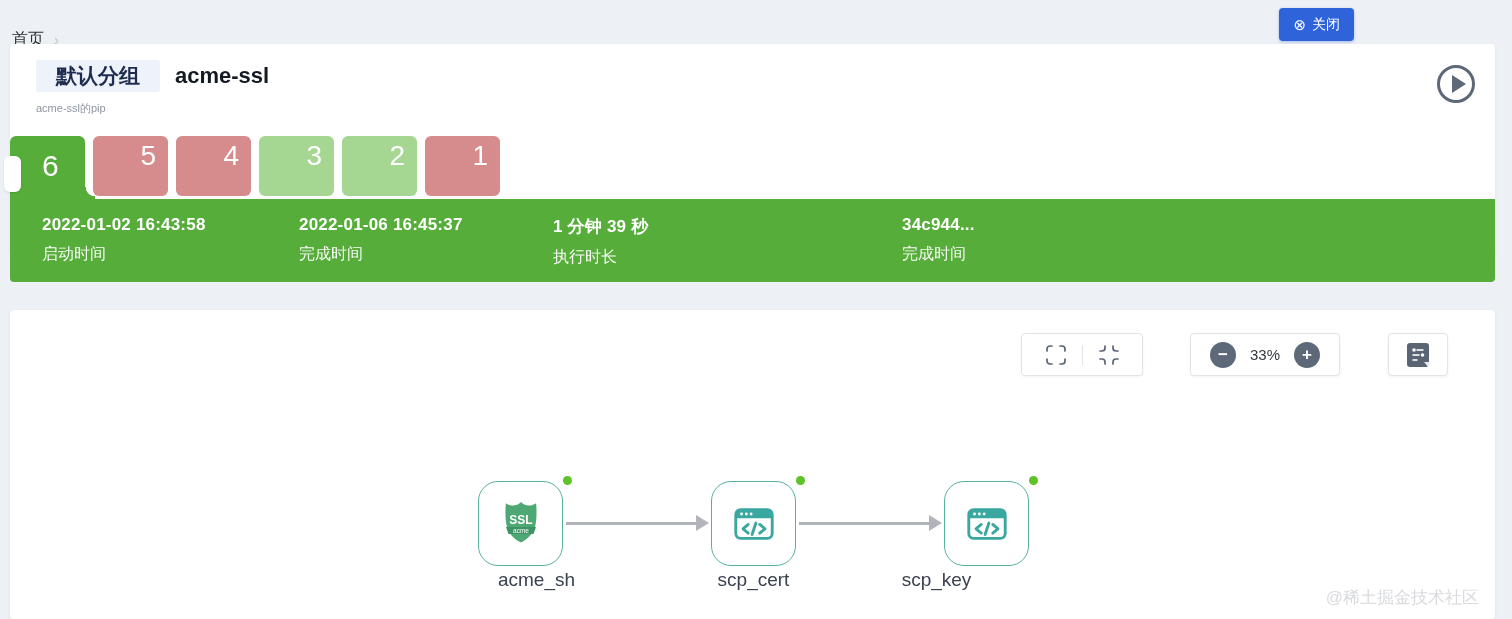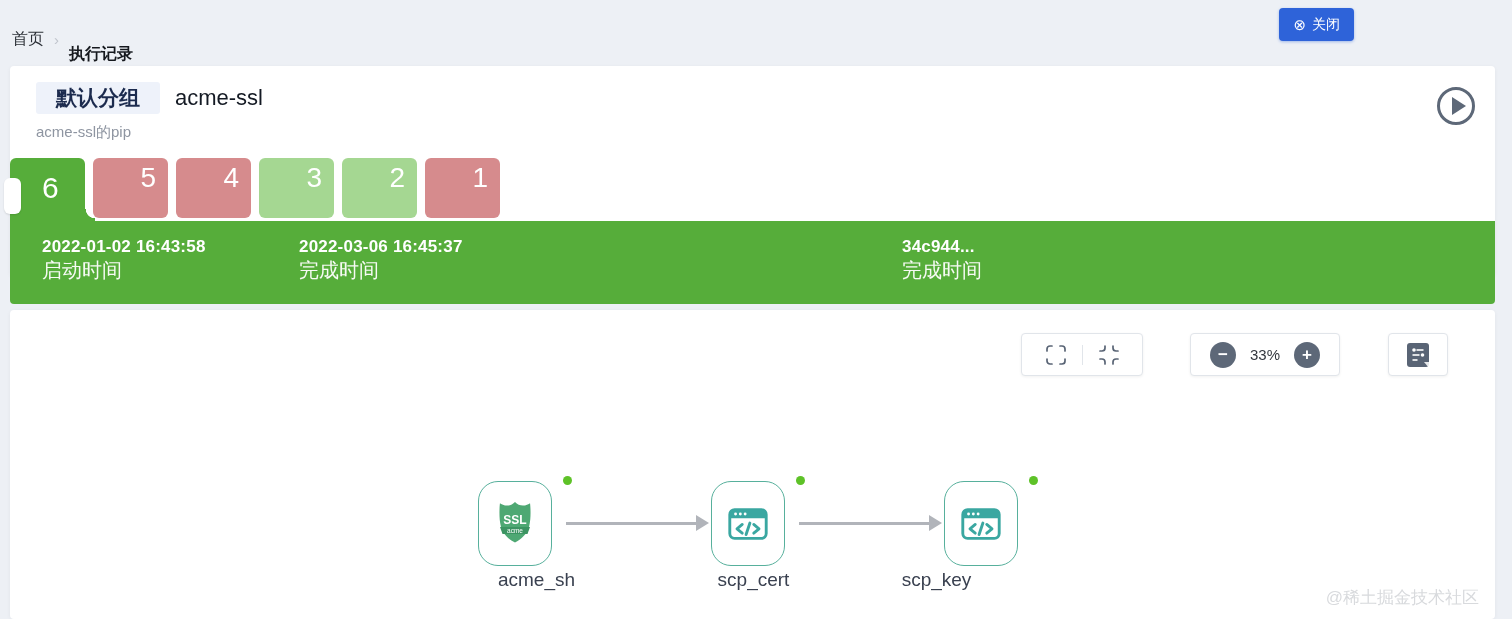--- a/index.html
+++ b/index.html
@@ -10,26 +10,26 @@
   .topbar { position:absolute; left:0; top:0; width:1372px; height:47px; }
   .crumbs { position:absolute; left:12px; top:13px; font-size:16px; color:#2b2f36; display:flex; align-items:center; gap:10px; }
   .crumbs .sep { color:#c0c4cc; font-size:15px; }
   .crumbs .current { color:#15181d; font-weight:700;margin-top:31px; }
   .close-btn { position:absolute; right:18px; top:8px; height:33px; padding:0 14px; background:#2e63d9; color:#fff;
                border:none; border-radius:4px; font-size:14px; display:flex; align-items:center; gap:6px; cursor:pointer;
                font-family:inherit; box-shadow:0 1px 3px rgba(46,99,217,.4); }
   .close-btn .x-icon { font-size:15px; line-height:1; }
 
   
-  .card1 { position:absolute; left:10px; top:66px; width:1485px; height:210px; background:#fff; border-radius:4px;
+  .card1 { position:absolute; left:10px; top:44px; width:1485px; height:210px; background:#fff; border-radius:4px;
            box-shadow:0 1px 4px rgba(0,0,0,.05); }
   .group-badge { position:absolute; left:26px; top:16px; height:32px; line-height:32px; padding:0 20px;
                  background:#eef2fa; color:#1c2b4e; font-size:21px; font-weight:700; border-radius:3px; }
-  .pipe-title { position:absolute; left:165px; top:19px; font-size:22px; font-weight:400; color:#141a24; }
-  .pipe-sub { position:absolute; left:26px; top:57px; font-size:15px; color:#8e95a1; }
+  .pipe-title { position:absolute; left:165px; top:19px; font-size:22px; font-weight:700; color:#141a24; }
+  .pipe-sub { position:absolute; left:26px; top:57px; font-size:11px; color:#8e95a1; }
   .play-btn { position:absolute; right:20px; top:21px; width:38px; height:38px; border-radius:50%;
               border:3px solid #5d6878; background:transparent; cursor:pointer; }
   .play-btn .tri { position:absolute; left:12px; top:7px; width:0; height:0;
                    border-top:9px solid transparent; border-bottom:9px solid transparent; border-left:14px solid #5d6878; }
 
   
   .run-block { position:absolute; top:92px; width:75px; height:60px; border-radius:6px; cursor:pointer; }
   .run-block .num { position:absolute; right:12px; top:0px; color:#fff; font-size:28px; line-height:40px; }
   .run-block.failed { background:#d68b8d; }
   .run-block.passed { background:#a5d792; }
@@ -37,38 +37,38 @@
   .run-block.active .num { right:auto; left:32px; top:10px; font-size:30px; }
   .run-notch { position:absolute; left:-6px; top:112px; width:17px; height:36px; background:#fff; border-radius:6px;
                box-shadow:0 1px 2px rgba(0,0,0,.12); z-index:3; }
   .fillet { position:absolute; left:75px; top:143px; width:10px; height:12px;
             background:radial-gradient(circle at 100% 0, rgba(86,173,58,0) 9px, #56ad3a 9.5px); }
 
   
   .run-bar { position:absolute; left:0; top:155px; width:1485px; height:83px; background:#56ad3a; border-radius:0 0 4px 4px; }
   .rb-field { position:absolute; top:16px; color:#fff; }
   .rb-field .val { font-size:17px; font-weight:700; letter-spacing:.2px; }
-  .rb-field .lab { font-size:20px; opacity:.95; }
+  .rb-field .lab { font-size:16px; margin-top:9px; opacity:.95; }
 
   
   .card2 { position:absolute; left:10px; top:310px; width:1485px; height:309px; background:#fff; border-radius:4px;
            box-shadow:0 1px 4px rgba(0,0,0,.05); }
   .tb-group { position:absolute; top:23px; height:43px; background:#fff; border:1px solid #e1e5ea; border-radius:4px;
               box-shadow:0 1px 3px rgba(0,0,0,.06); display:flex; align-items:center; justify-content:center; }
   .tb-1 { left:1011px; width:122px; gap:12px; }
   .tb-2 { left:1180px; width:150px; gap:14px; }
   .tb-3 { left:1378px; width:60px; }
   .tb-divider { width:1px; height:20px; background:#e1e5ea; }
   .icon-btn { background:none; border:none; cursor:pointer; display:flex; align-items:center; justify-content:center; padding:2px; }
   .zoom-circle { width:26px; height:26px; border-radius:50%; background:#5d6878; color:#fff; border:none; cursor:pointer;
                  font-size:17px; line-height:25px; text-align:center; font-weight:700; padding:0; font-family:inherit; }
   .zoom-val { font-size:15px; color:#33383f; }
 
   
-  .node { position:absolute; top:171px; width:74px; height:85px; background:#fff; border:1.6px solid #57b09c;
+  .node { position:absolute; top:171px; width:85px; height:85px; background:#fff; border:1.6px solid #57b09c;
           border-radius:20px; display:flex; align-items:center; justify-content:center; cursor:pointer; }
   .node-label { position:absolute; top:259px; width:85px; text-align:center; font-size:19px; color:#3a4150; }
   .status-dot { position:absolute; top:166px; width:9px; height:9px; border-radius:50%; background:#5ec228; }
   .edge-line { position:absolute; top:212px; height:2.5px; background:#b1b4ba; }
   .edge-head { position:absolute; top:205px; width:0; height:0; border-top:8px solid transparent;
                border-bottom:8px solid transparent; border-left:13px solid #b1b4ba; }
 
   .watermark { position:absolute; right:16px; bottom:10px; font-size:17px; color:#d8dadd; }
 </style>
 </head>
@@ -114,22 +114,26 @@
     </div>
   <div class="run-notch"></div>
   <div class="fillet"></div>
 
   <div class="run-bar">
     <div class="rb-field" style="left:32px">
       <div class="val">2022-01-02 16:43:58</div>
       <div class="lab">启动时间</div>
     </div>
     <div class="rb-field" style="left:289px">
-      <div class="val">2022-03-06 16:45:37</div>
+      <div class="val">2022-01-06 16:45:37</div>
       <div class="lab">完成时间</div>
+    </div>
+    <div class="rb-field" style="left:543px">
+      <div class="val">1 分钟 39 秒</div>
+      <div class="lab">执行时长</div>
     </div>
     <div class="rb-field" style="left:892px">
       <div class="val">34c944...</div>
       <div class="lab">完成时间</div>
     </div>
   </div>
 </div>
 
 <div class="card2">
 

